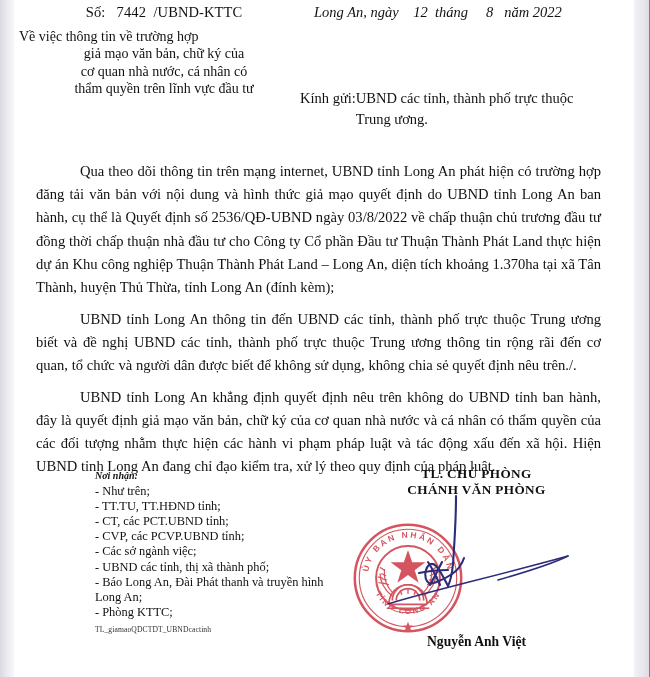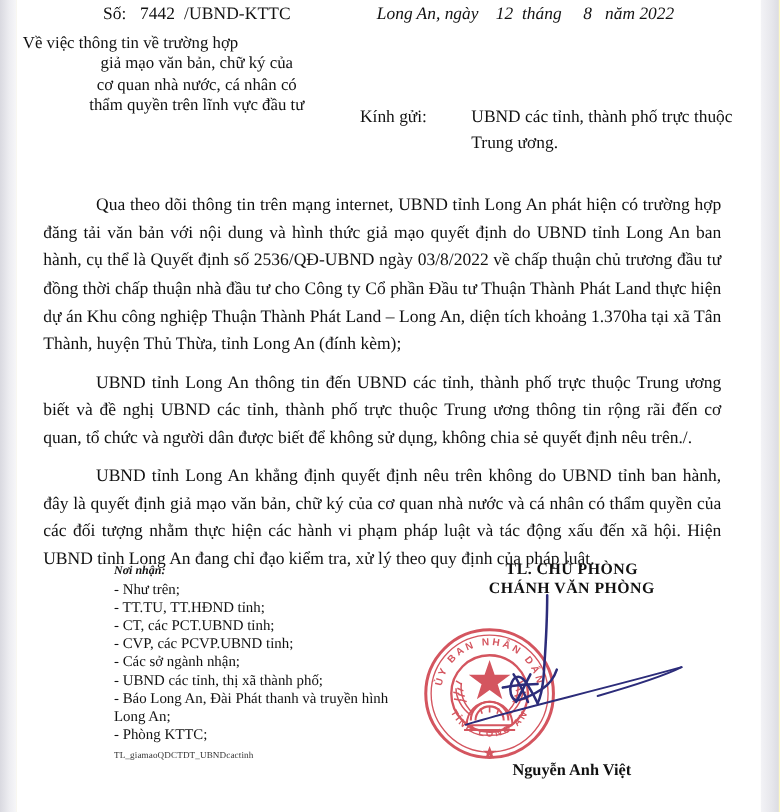--- a/index.html
+++ b/index.html
@@ -12,21 +12,21 @@
     width: 650px;
     height: 677px;
     overflow: hidden;
     font-family: "Liberation Serif", "DejaVu Serif", serif;
     color: #111;
   }
   .page-wrap {
     position: relative;
     width: 650px;
     height: 677px;
-    background: #fef9c3;
+    background: #ec4899;
     text-decoration: underline;
   }
   
   .sheet {
     position: absolute;
     left: 14px;
     top: 0;
     width: 621px;
     height: 677px;
     background: #ffffff;
@@ -97,21 +97,21 @@
 
   
   .recipient {
     position: absolute;
     left: 286px;
     top: 88px;
     width: 335px;
     font-size: 14.5px;
     line-height: 20.5px;
   }
-  .recipient-row { display: flex; gap: 37px; }
+  .recipient-row { display: flex; }
   .recipient-label { white-space: pre; }
   .recipient-values { }
   .recipient-values div { white-space: pre; }
 
   
   .body-text {
     position: absolute;
     left: 22px;
     top: 160px;
     width: 565px;
@@ -234,21 +234,21 @@
       <p>UBND tỉnh Long An thông tin đến UBND các tỉnh, thành phố trực thuộc Trung ương biết và đề nghị UBND các tỉnh, thành phố trực thuộc Trung ương thông tin rộng rãi đến cơ quan, tổ chức và người dân được biết để không sử dụng, không chia sẻ quyết định nêu trên./.</p>
       <p>UBND tỉnh Long An khẳng định quyết định nêu trên không do UBND tỉnh ban hành, đây là quyết định giả mạo văn bản, chữ ký của cơ quan nhà nước và cá nhân có thẩm quyền của các đối tượng nhằm thực hiện các hành vi phạm pháp luật và tác động xấu đến xã hội. Hiện UBND tỉnh Long An đang chỉ đạo kiểm tra, xử lý theo quy định của pháp luật.</p>
     </div>
 
     <div class="recipients-list">
       <div class="recipients-title">Nơi nhận:</div>
       <div class="ritem">- Như trên;</div>
       <div class="ritem">- TT.TU, TT.HĐND tỉnh;</div>
       <div class="ritem">- CT, các PCT.UBND tỉnh;</div>
       <div class="ritem">- CVP, các PCVP.UBND tỉnh;</div>
-      <div class="ritem">- Các sở ngành nhận;</div>
+      <div class="ritem">- Các sở ngành việc;</div>
       <div class="ritem">- UBND các tỉnh, thị xã thành phố;</div>
       <div class="ritem">- Báo Long An, Đài Phát thanh và truyền hình Long An;</div>
       <div class="ritem">- Phòng KTTC;</div>
       <div class="doc-code">TL_giamaoQDCTDT_UBNDcactinh</div>
     </div>
 
     <div class="signature">
       <div class="sig-title">TL. CHỦ PHÒNG</div>
       <div class="sig-title">CHÁNH VĂN PHÒNG</div>
 

